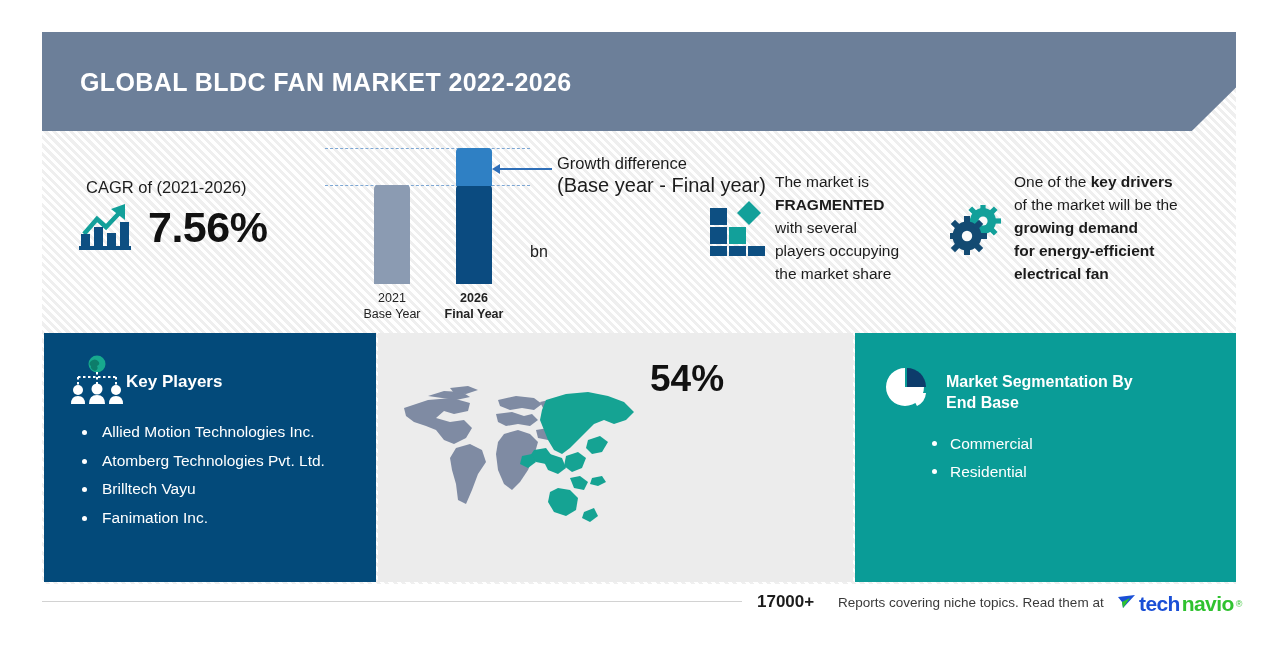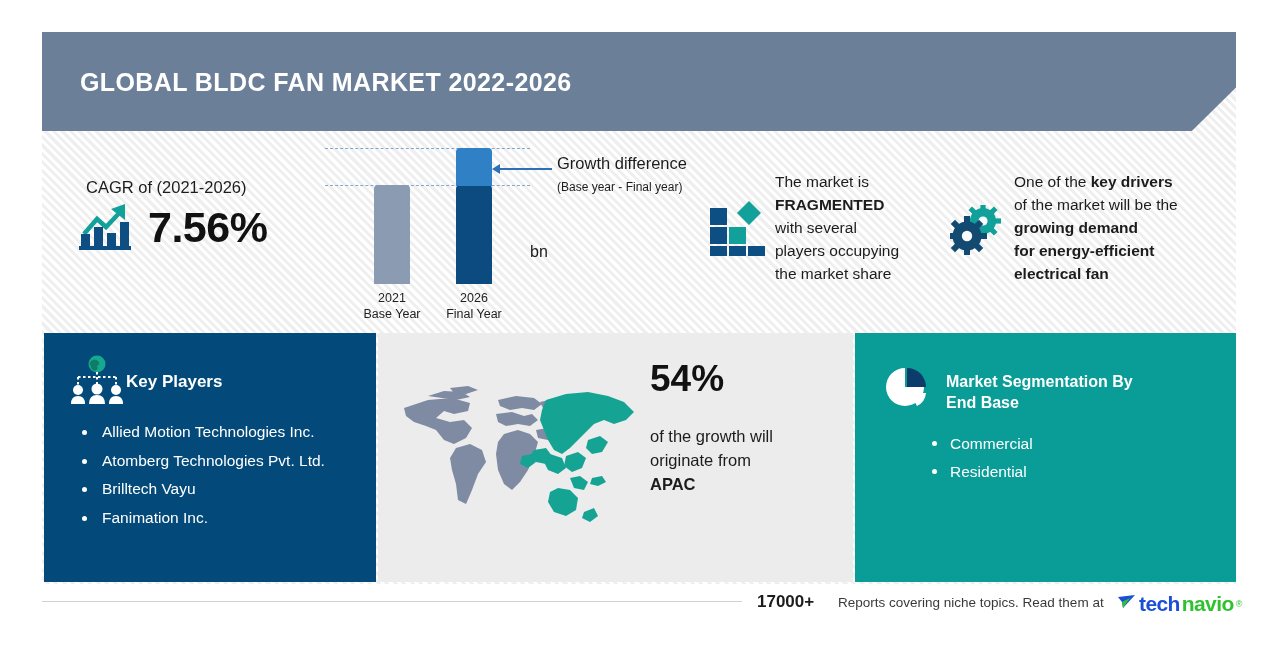--- a/index.html
+++ b/index.html
@@ -120,21 +120,21 @@
   }
   .bar-label {
     position: absolute;
     width: 90px;
     text-align: center;
     font-size: 12.5px;
     color: #222222;
     line-height: 16px;
   }
   .lab-2021 { left: 22px; top: 142px; }
-  .lab-2026 { left: 104px; top: 142px; }
+  .lab-2026 { left: 104px; top: 142px; font-weight: bold; }
 
   
   .growth-arrow {
     position: absolute;
     left: 492px;
     top: 164px;
     width: 60px;
     height: 10px;
   }
   .growth-arrow .shaft {
@@ -156,21 +156,21 @@
     border-right: 8px solid #2f6fb8;
   }
   .growth-text {
     position: absolute;
     left: 557px;
     top: 152px;
     font-size: 16.5px;
     color: #1c1c1c;
     line-height: 22px;
   }
-  .growth-sub { font-size: 12px; margin-top: 24px; }
+  .growth-sub { font-size: 20px; margin-top: 24px; }
   .growth-value {
     position: absolute;
     left: 530px;
     top: 200px;
     font-size: 37px;
     font-weight: bold;
     color: #111111;
   }
   .growth-unit {
     position: absolute;
@@ -541,25 +541,20 @@
         <path d="M136 72 L148 70 L154 78 L148 86 L138 84 L132 78 Z"></path>
         <path d="M172 100 L182 98 L190 104 L186 112 L176 110 Z"></path>
         <path d="M194 100 L204 98 L208 104 L200 108 L192 106 Z"></path>
         <path d="M160 110 L172 112 L180 120 L178 132 L168 138 L156 134 L150 124 L152 114 Z"></path>
         <path d="M186 134 L196 130 L200 138 L192 144 L184 140 Z"></path>
         <path d="M124 78 L134 76 L138 84 L130 90 L122 86 Z"></path>
       </g>
     </svg>
   </div>
   <div class="apac-pct">54%</div>
-  <div class="apac-text">
-    <span>of the growth will</span><br>
-    <span>originate from</span><br>
-    <b>APAC</b>
-  </div>
 
   <div class="segment-head">
     <span>
       <svg width="46" height="46" viewBox="0 0 46 46">
         <path d="M21 3 a19 19 0 1 0 19 19 L21 22 Z" fill="#ffffff"></path>
         <path d="M23 3 a19 19 0 0 1 19 19 L23 22 Z" fill="#0d3c6b"></path>
         <path d="M26 28 L42 28 a16 16 0 0 1 -9 13 Z" fill="#ffffff"></path>
       </svg>
     </span>
     <span class="segment-title">

